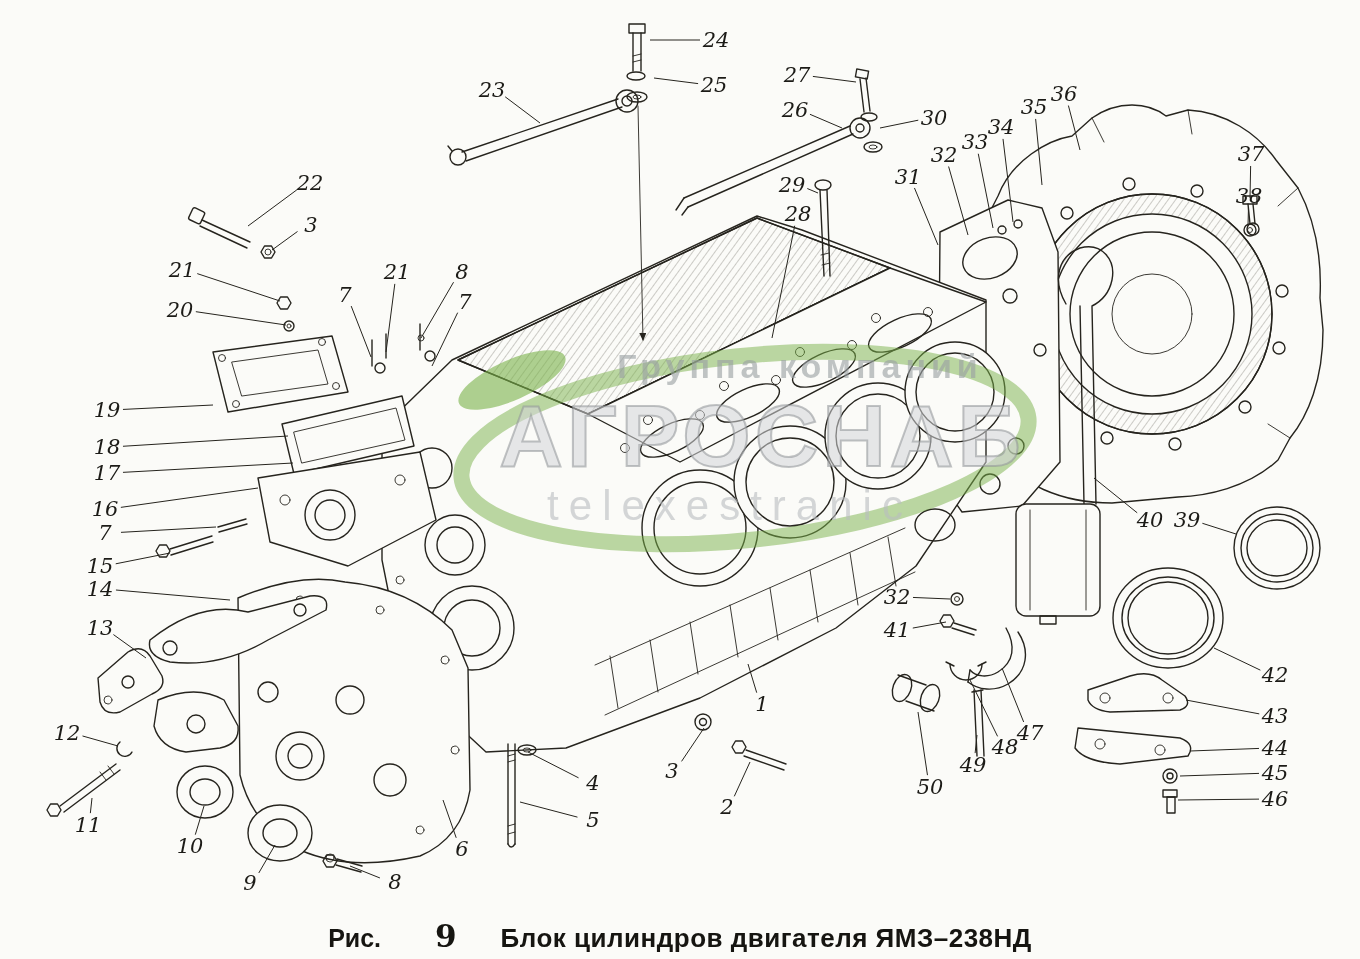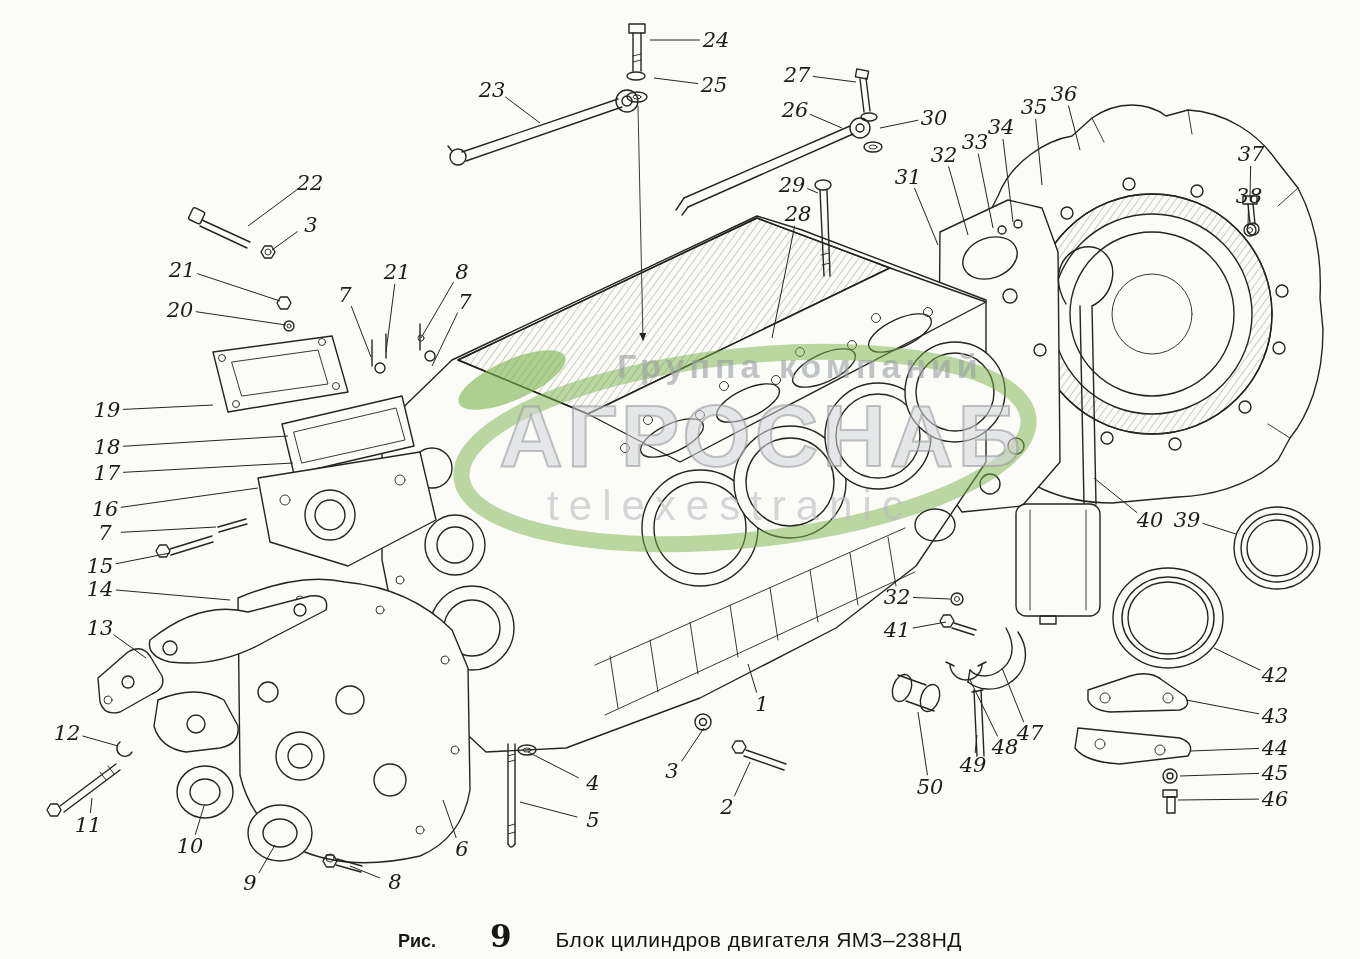--- a/index.html
+++ b/index.html
@@ -9,23 +9,23 @@
   .ink{stroke:#26241e;fill:none;stroke-width:1.4;stroke-linejoin:round;stroke-linecap:round;}
   .ink .fillw{fill:#fbfbf8;}
   .thin{stroke-width:0.9;}
   .leader{stroke:#26241e;stroke-width:1;fill:none;}
   .callout{font:italic 21px "DejaVu Serif",serif;fill:#1c1b17;text-anchor:middle;}
   .wm1{font:bold 34px "Liberation Sans",sans-serif;fill:#9aa0a3;fill-opacity:.62;letter-spacing:5px;text-anchor:middle;}
   .wm2{font:bold 88px "Liberation Sans",sans-serif;fill:#d3d6d8;fill-opacity:.55;stroke:#8f9497;stroke-opacity:.55;stroke-width:2px;letter-spacing:4px;text-anchor:middle;}
   .wm3{font:42px "Liberation Sans",sans-serif;fill:#b9bdc0;fill-opacity:.6;letter-spacing:10px;text-anchor:middle;}
   .caption{position:absolute;left:0;right:0;top:918px;display:flex;justify-content:center;
            align-items:baseline;gap:0;color:#161511;}
-  .caption .pref{font-weight:bold;font-size:18px;margin-right:54px;}
+  .caption .pref{font-weight:bold;font-size:25px;margin-right:54px;}
   .caption .num{font-weight:bold;font-size:31px;margin-right:44px;font-family:"DejaVu Serif",serif;}
-  .caption .title{font-weight:normal;font-size:21px;letter-spacing:0.5px;}
+  .caption .title{font-weight:bold;font-size:26px;letter-spacing:0.5px;}
 </style>
 </head>
 <body>
 
 <div class="page">
 
 <svg width="1360" height="910" viewBox="0 0 1360 910">
   <defs>
     <pattern id="hatch" width="6" height="6" patternUnits="userSpaceOnUse" patternTransform="rotate(36)">
       <line x1="0" y1="0" x2="0" y2="6" stroke="#5a574e" stroke-width="0.6"></line>

